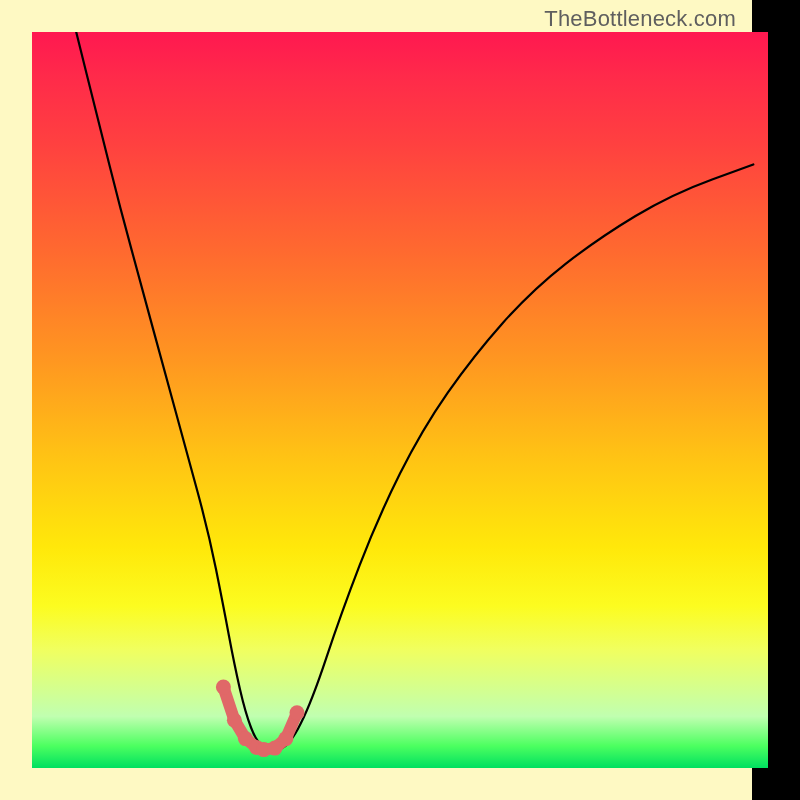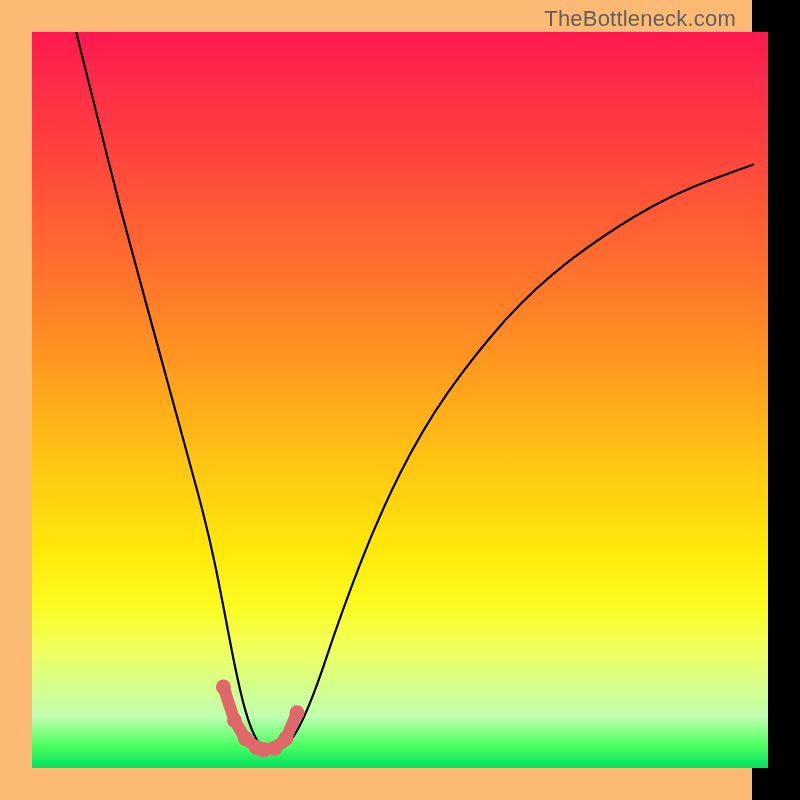--- a/index.html
+++ b/index.html
@@ -10,21 +10,21 @@
     background: #000;
     overflow: hidden;
     font-family: Arial, Helvetica, sans-serif;
   }
   .frame {
     position: absolute;
     top: 0;
     left: 0;
     width: 752px;
     height: 800px;
-    background: #fdba74;
+    background: #fef9c3;
   }
   .watermark {
     position: absolute;
     top: 6px;
     right: 16px;
     font-size: 22px;
     color: #5f5f5f;
     font-weight: 500;
     letter-spacing: 0.2px;
     user-select: none;

